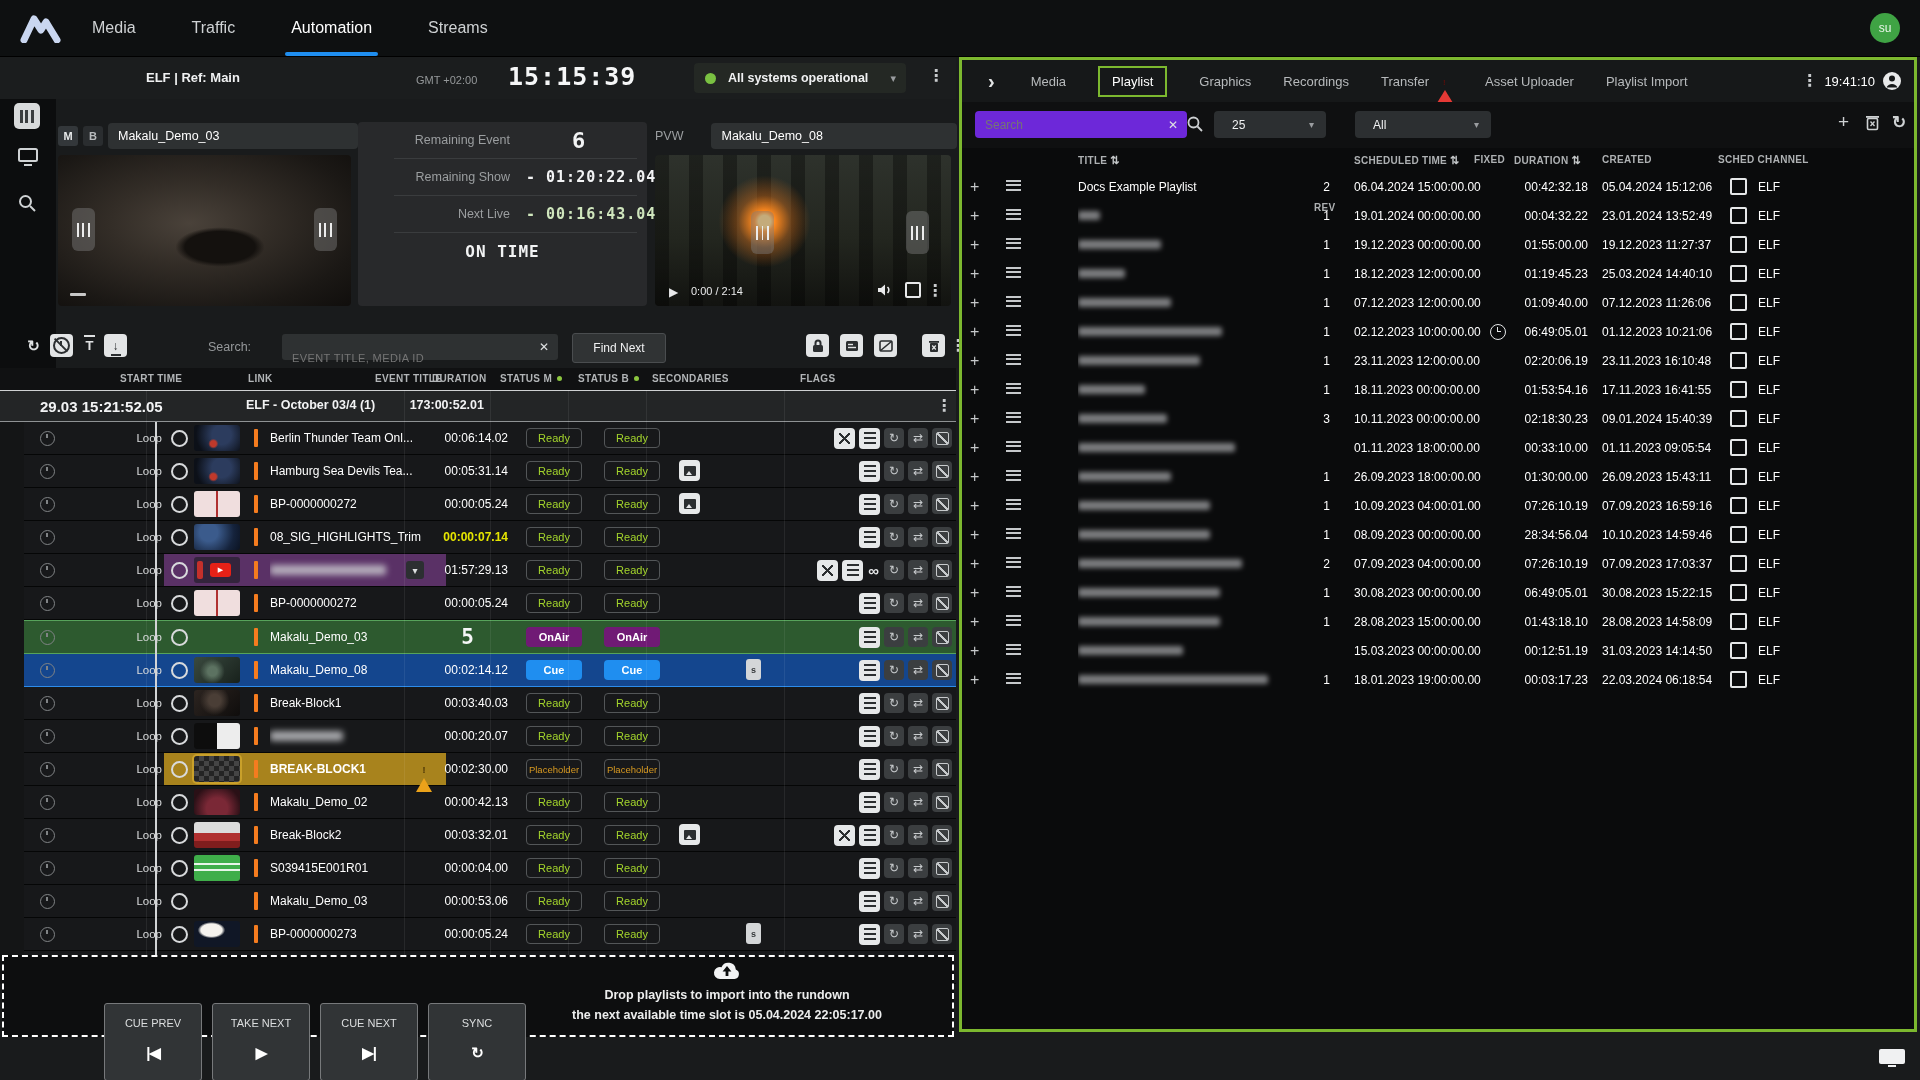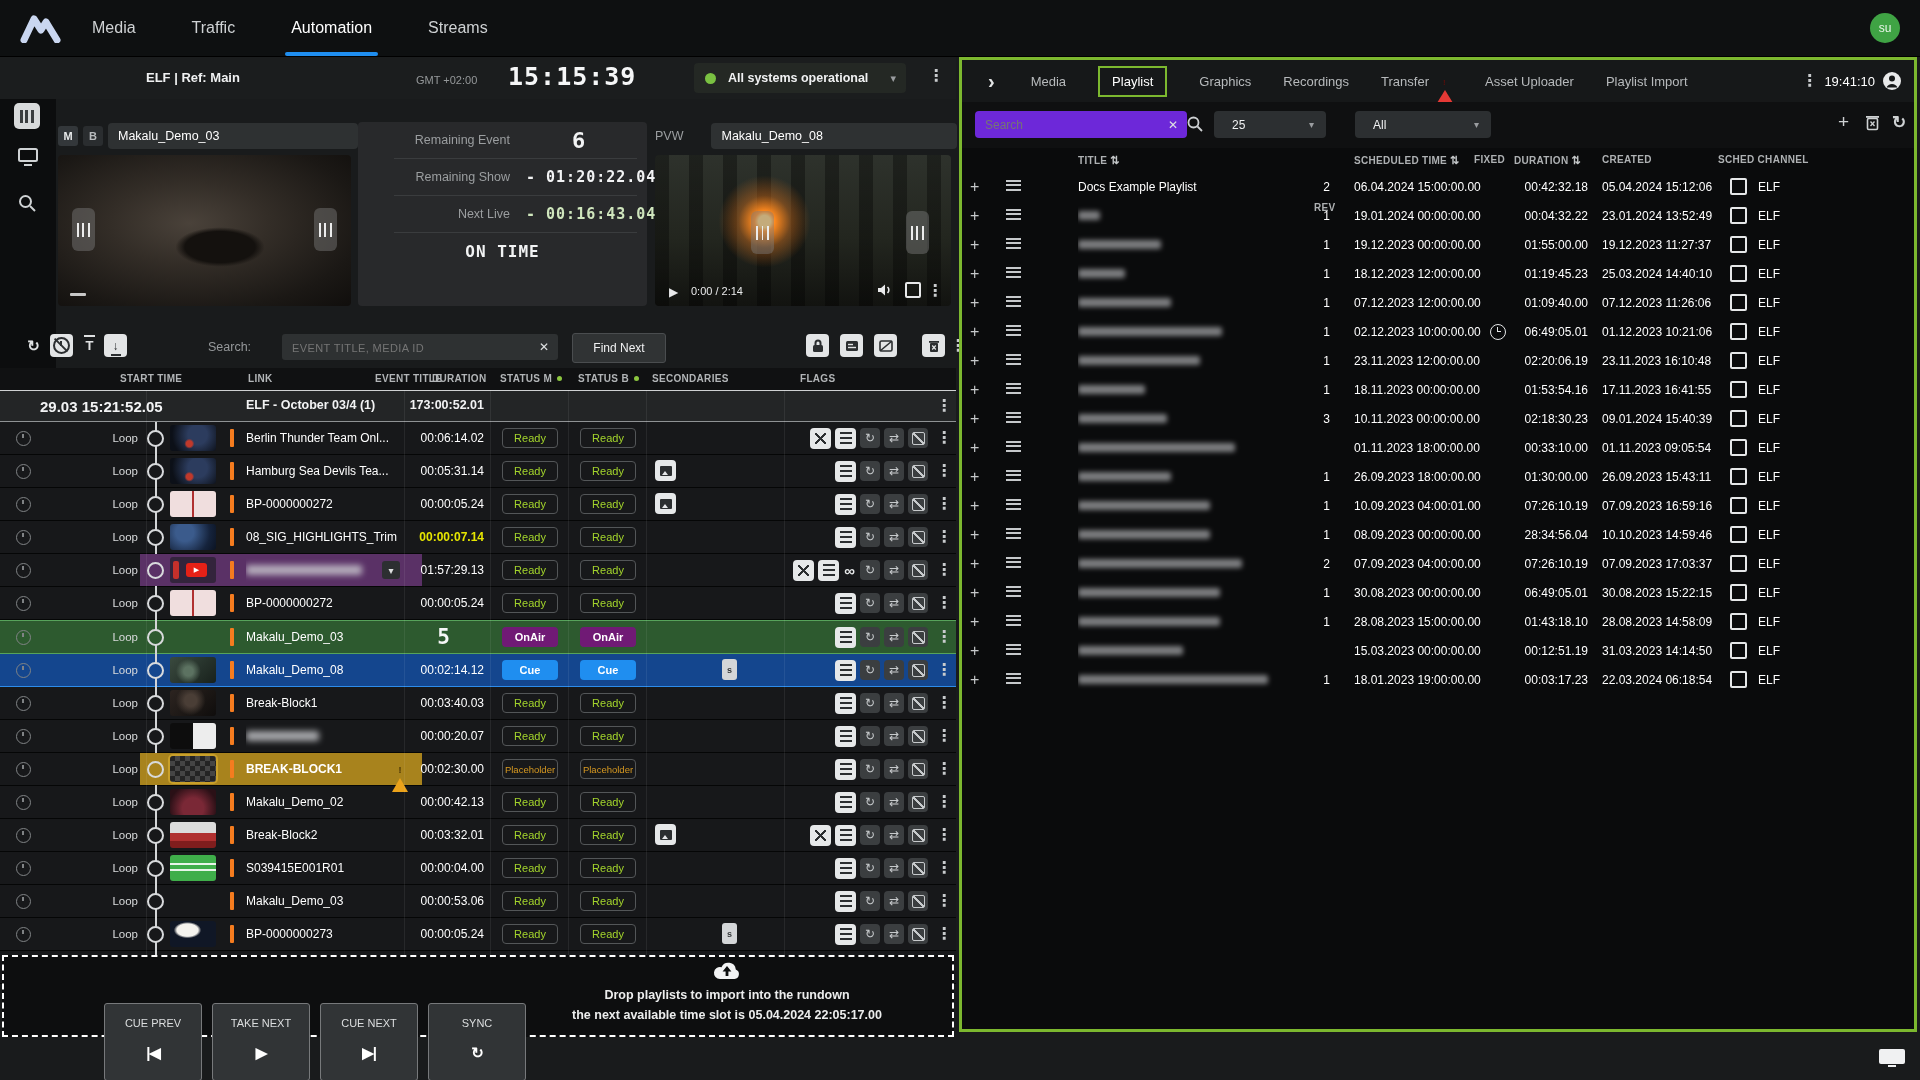--- a/index.html
+++ b/index.html
@@ -75,34 +75,34 @@
   .sr-box{background:#e3e5e6;color:#2b2e30;}
   .filterT{position:relative;font-size:13px;font-weight:bold;color:#dfe1e2;}
   .filterT::before{content:"";position:absolute;left:-2px;top:-3px;right:-2px;height:2px;background:#dfe1e2;}
   .dl{position:relative;font-size:12px;font-weight:bold;color:#2b2e30;}
   .dl::after{content:"";position:absolute;left:-2px;bottom:-3px;right:-2px;height:2px;background:#2b2e30;}
   .clockoff{position:relative;width:13px;height:13px;border:2px solid #2b2e30;border-radius:50%;}
   .clockoff::before{content:"";position:absolute;left:5px;top:2px;width:2px;height:5px;background:#2b2e30;}
   .clockoff::after{content:"";position:absolute;left:-3px;top:5px;width:18px;height:2px;background:#2b2e30;transform:rotate(45deg);}
   .sr-label{position:absolute;left:208px;top:10px;font-size:12.5px;color:#95989a;}
   .sr-input{position:absolute;left:282px;top:4px;width:276px;height:26px;background:#2e3132;border-radius:3px;}
-  .sr-input input{width:230px;height:27px;background:transparent;border:none;outline:none;color:#cfd2d4;font-size:11px;padding:0 10px;letter-spacing:.4px;font-family:"Liberation Sans",sans-serif;}
+  .sr-input input{width:230px;height:27px;background:transparent;border:none;outline:none;color:#cfd2d4;font-size:11px;padding:10px 10px;letter-spacing:.4px;font-family:"Liberation Sans",sans-serif;}
   .sr-x{position:absolute;right:9px;top:6px;color:#dfe1e2;font-size:12px;cursor:pointer;}
   .find-btn{position:absolute;left:572px;top:3px;width:92px;height:28px;background:#303334;border:1px solid #4a4d4f;border-radius:3px;color:#f0f1f2;font-size:12px;display:flex;align-items:center;justify-content:center;cursor:pointer;}
   
   .rtable{position:absolute;left:0;top:368px;width:956px;}
   .rt-head{position:relative;height:22px;background:#101112;border-bottom:1px solid #cfd1d2;}
   .hlabel{position:absolute;top:5px;font-size:10px;font-weight:bold;color:#b2b5b7;letter-spacing:.3px;white-space:nowrap;}
   .dot-sm{display:inline-block;width:5px;height:5px;border-radius:50%;background:#8cc63f;margin-left:5px;vertical-align:1px;}
   .grow{position:relative;height:30px;background:#232526;border-bottom:1px solid #8f9294;}
   .g-start{position:absolute;left:40px;top:7px;font-size:15px;font-weight:bold;color:#f2f3f4;}
   .g-title{position:absolute;left:246px;top:7px;font-size:12.5px;font-weight:bold;color:#f2f3f4;}
   .g-dur{position:absolute;left:400px;width:84px;top:7px;text-align:right;font-size:12.5px;font-weight:bold;color:#f2f3f4;}
   .g-kebab{position:absolute;left:936px;top:7px;}
-  .rrows{position:relative;background:#141516;}
+  .rrows{position:relative;background:#141516;padding-left:24px;}
   .timeline{position:absolute;left:155px;top:0;width:2px;background:#d2d4d6;z-index:1;}
   .cdiv{position:absolute;top:0;width:1px;background:rgba(255,255,255,.07);z-index:4;}
   .rrow{position:relative;height:32px;background:#17181a;border-bottom:1px solid #050606;}
   .rrow.hl-green{background:#2d5a2f;border-top:1px solid #57a35b;border-bottom:1px solid #57a35b;}
   .rrow.hl-blue{background:#14468e;border-bottom:1px solid #2d8ceb;}
   .hlcell{position:absolute;left:140px;width:282px;top:0;bottom:0;z-index:1;}
   .hl-purple .hlcell{background:#5a3166;}
   .hl-amber .hlcell{background:#a8831d;}
   .rc{position:absolute;top:0;bottom:0;display:flex;align-items:center;z-index:2;}
   .rc-clock{left:16px;}

